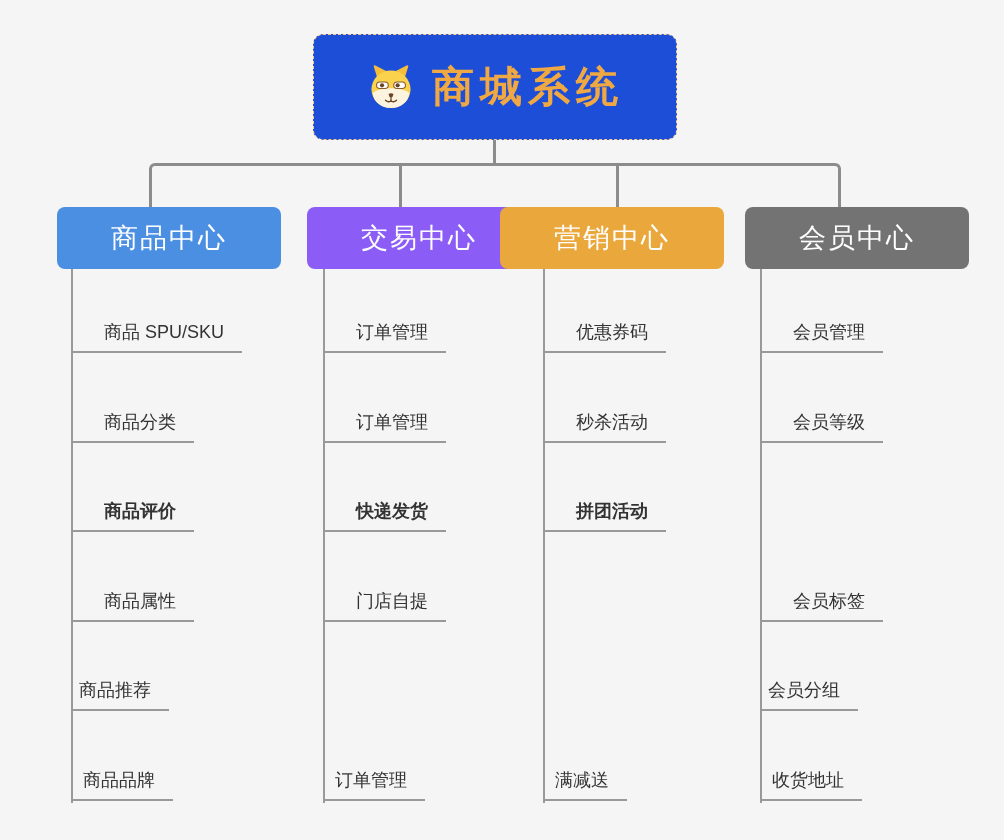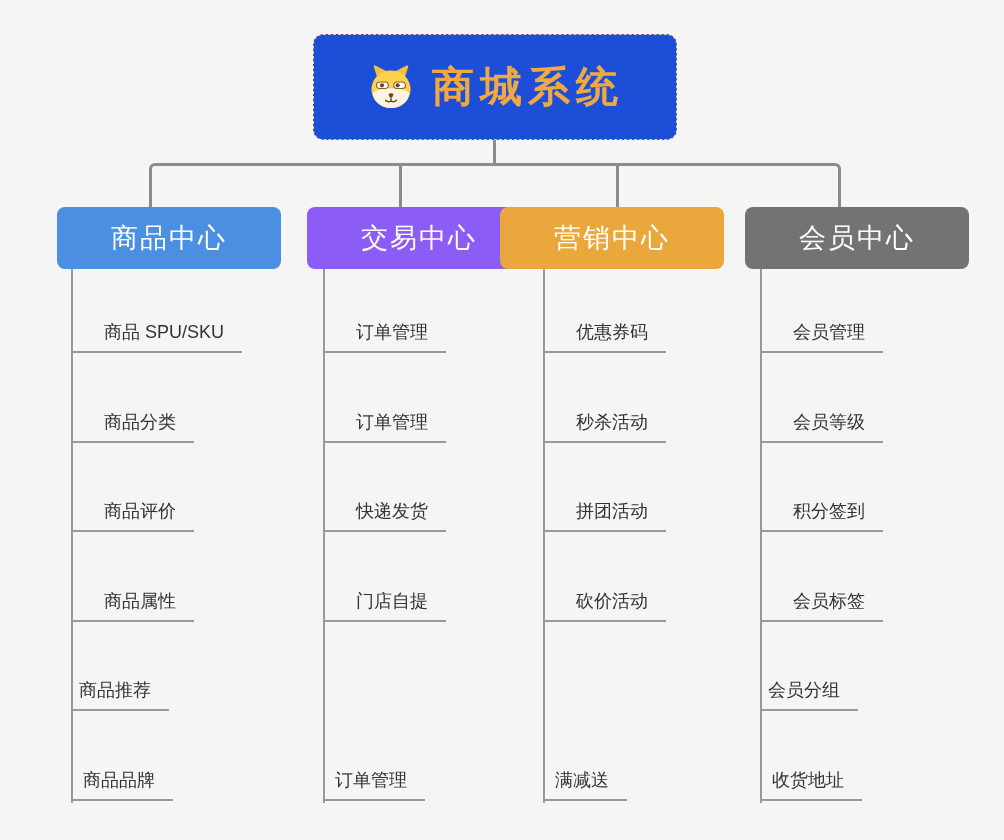--- a/index.html
+++ b/index.html
@@ -69,21 +69,21 @@
     position:absolute; left:-2px;
     height:46px;
     padding:0 18px 7px 33px;
     border-bottom:2px solid #999999;
     display:flex; align-items:flex-end;
     font-size:18px; color:#333333;
     white-space:nowrap;
   }
   .leaf.r0 { top:38px;  }
   .leaf.r1 { top:128px; }
-  .leaf.r2 { top:217px; }
+  .leaf.r2 { top:217px;font-weight:bold; }
   .leaf.r3 { top:307px; }
   .leaf.r4 { top:396px;padding-left:8px; }
   .leaf.r5 { top:486px;padding-left:12px; }
 </style>
 </head>
 <body>
 
 <div class="stage">
 
   <div class="line root-stub"></div>
@@ -135,26 +135,24 @@
     <div class="leaf r1">订单管理</div>
     <div class="leaf r2">快递发货</div>
     <div class="leaf r3">门店自提</div>
     <div class="leaf r5">订单管理</div>
   </div>
 
   <div class="column c2">
     <div class="leaf r0">优惠券码</div>
     <div class="leaf r1">秒杀活动</div>
     <div class="leaf r2">拼团活动</div>
-    <div class="leaf r3">砍价活动</div>
     <div class="leaf r5">满减送</div>
   </div>
 
   <div class="column c3">
     <div class="leaf r0">会员管理</div>
     <div class="leaf r1">会员等级</div>
-    <div class="leaf r2">积分签到</div>
     <div class="leaf r3">会员标签</div>
     <div class="leaf r4">会员分组</div>
     <div class="leaf r5">收货地址</div>
   </div>
 
 </div>
 
 </body></html>

